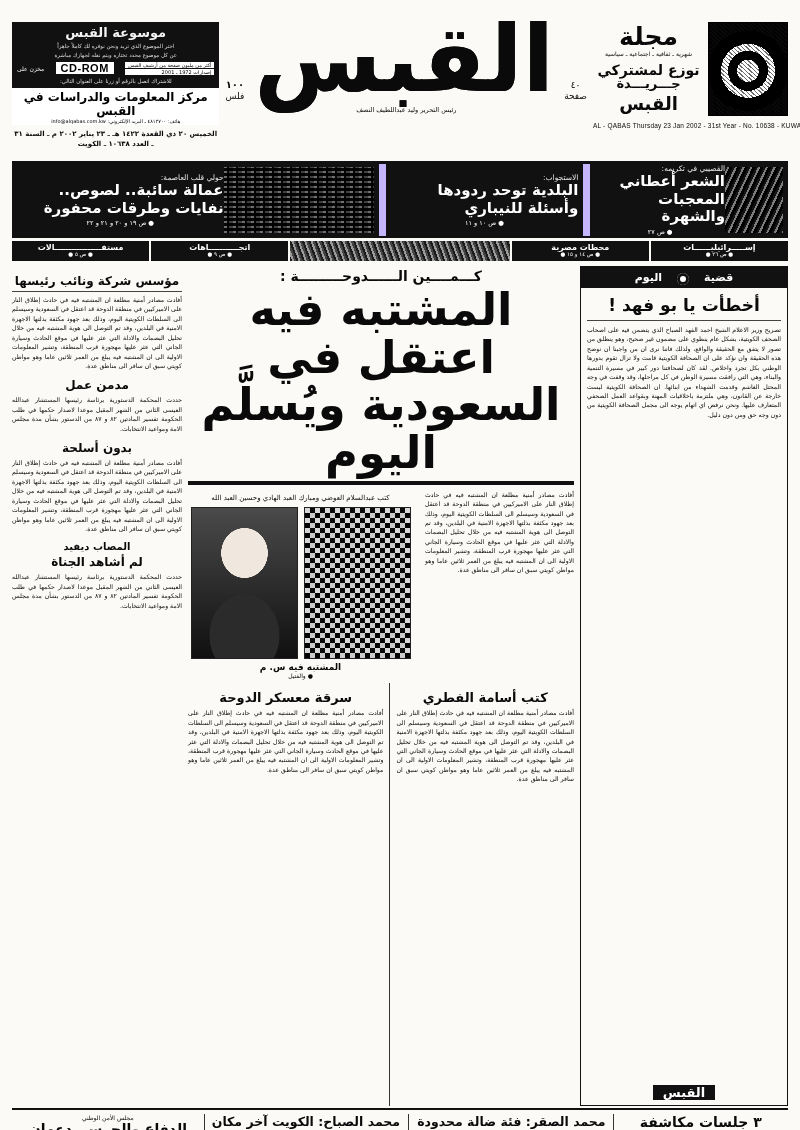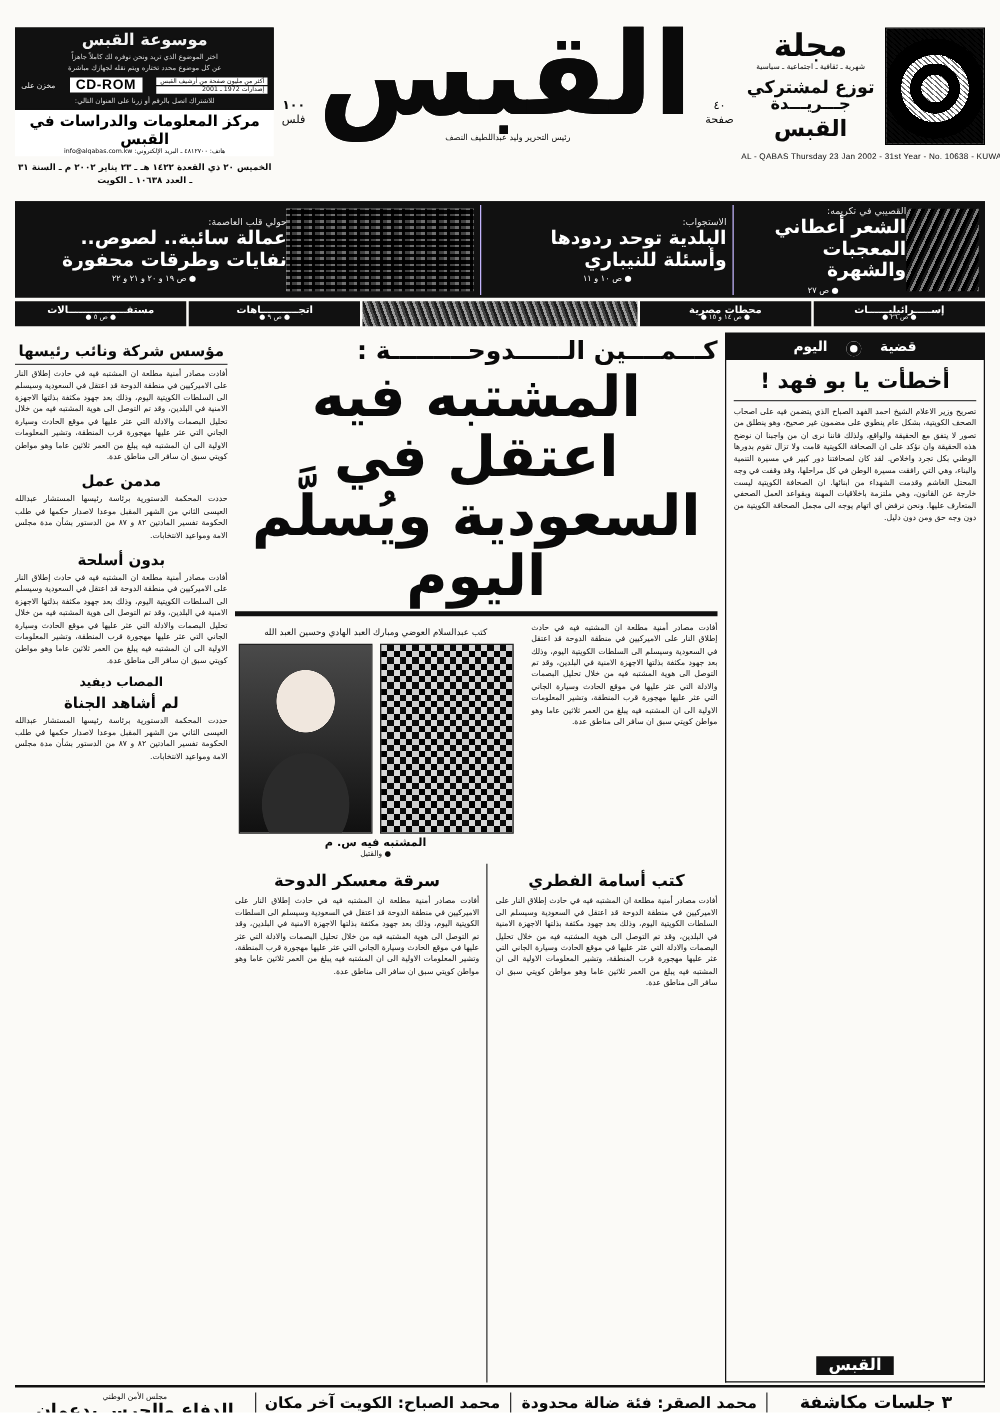--- a/index.html
+++ b/index.html
@@ -73,21 +73,21 @@
   .ad-chips{display:flex;flex-direction:column;gap:1px;}
   .chip{background:#fff;color:#000;font-size:5px;padding:0 3px;white-space:nowrap;}
   .ad-footer{background:#fff;color:#000;text-align:center;padding:2px 0 1px;}
   .ad-f2{font-size:12px;font-weight:bold;letter-spacing:.5px;}
   .ad-f3{font-size:5px;}
   .date-ar{font-size:7px;text-align:center;margin-top:5px;line-height:1.4;font-weight:bold;}
 
   
   .band{display:flex;border-top:3px solid #111;border-bottom:2px solid #111;height:72px;margin-top:4px;background:#111;color:#fff;}
   .band-cell{flex:1;display:flex;align-items:stretch;position:relative;padding:3px 5px;}
-  .band-cell + .band-cell{border-right:1px solid #c4b5fd;}
+  .band-cell + .band-cell{border-right:7px solid #c4b5fd;}
   .band-txt{display:flex;flex-direction:column;justify-content:center;flex:1;}
   .kicker{font-size:7.5px;text-align:left;opacity:.9;}
   .kicker.r{text-align:right;}
   .bhead{font-size:15px;font-weight:bold;line-height:1.18;text-align:right;letter-spacing:-.2px;}
   .pages-ref{font-size:6.5px;text-align:center;margin-top:2px;}
   .band-photo{width:58px;background:repeating-linear-gradient(115deg,#2c2c2c 0 2px,#7d7d7d 2px 4px,#1a1a1a 4px 7px);
     filter:contrast(1.3);}
   .band-photo.city{width:150px;background:
      repeating-linear-gradient(90deg,#9a9a9a 0 3px,#2e2e2e 3px 5px,#6b6b6b 5px 9px),
      repeating-linear-gradient(0deg,#bdbdbd 0 2px,#3a3a3a 2px 5px);
@@ -113,21 +113,21 @@
   .sunburst::before{content:"";position:absolute;inset:0;
     background:conic-gradient(from 200deg,#fff 0 4deg,#111 4deg 10deg,#fff 10deg 14deg,#111 14deg 20deg,#fff 20deg 24deg,#111 24deg 30deg,#fff 30deg 34deg,#111 34deg 40deg,#fff 40deg 44deg,#111 44deg 140deg);
     clip-path:polygon(50% 100%,0 0,100% 0);}
   .sunburst::after{content:"";position:absolute;left:7px;top:6px;width:12px;height:12px;border-radius:50%;background:#fff;
     box-shadow:inset 0 0 0 3px #111;}
   .qadiya-box{border:1px solid #111;border-top:none;padding:5px 6px;flex:1;display:flex;flex-direction:column;}
   .qadiya-title{font-size:17px;font-weight:bold;text-align:center;margin:2px 0 5px;}
   .sig{font-size:13px;font-weight:bold;text-align:center;letter-spacing:1px;margin-top:4px;background:#111;color:#fff;align-self:center;padding:0 10px;}
 
   
-  .kicker-main{font-size:20px;letter-spacing:6px;margin:2px 0 2px;font-weight:bold;}
+  .kicker-main{font-size:14px;letter-spacing:6px;text-align:center;margin:2px 0 2px;font-weight:bold;}
   .headline{font-size:45px;font-weight:bold;text-align:center;line-height:1.06;letter-spacing:-1px;margin-bottom:4px;}
   .byline{font-size:7px;text-align:center;line-height:1.5;margin:3px 0;}
   .lead-caption{font-size:9px;font-weight:bold;text-align:center;margin-top:3px;}
   .photos{display:flex;gap:6px;justify-content:center;margin:4px 0 2px;}
   .photo{width:105px;height:150px;border:1px solid #222;}
   .photo.man{background:
      radial-gradient(ellipse 40% 30% at 50% 30%, #f0e7de 0 55%, rgba(0,0,0,0) 56%),
      radial-gradient(ellipse 55% 45% at 50% 85%, #2b2b2b 0 60%, rgba(0,0,0,0) 61%),
      linear-gradient(180deg,#4a4a4a,#101010);}
   .photo.pix{background:

